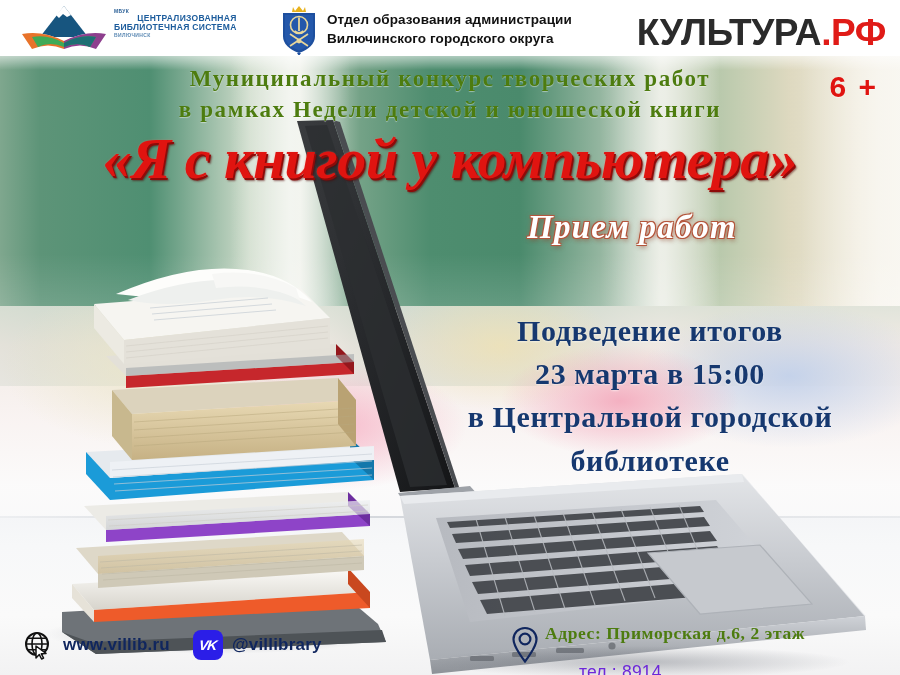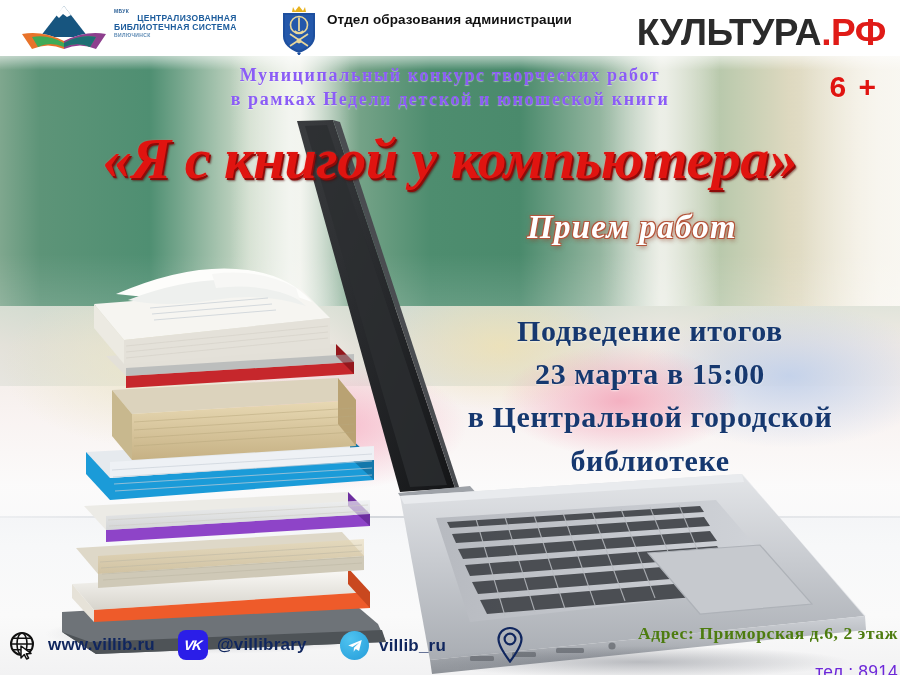--- a/index.html
+++ b/index.html
@@ -186,24 +186,24 @@
     z-index: 20;
   }
 
   .subtitle {
     position: absolute;
     left: 90px; top: 8px;
     width: 720px;
     text-align: center;
     font-family: "Liberation Serif", serif;
     font-weight: bold;
-    font-size: 18px;
+    font-size: 23px;
     line-height: 1.33;
     letter-spacing: 1.6px;
-    color: #8b5cf6;
+    color: #4d7c0f;
     text-shadow: 0 1px 1px rgba(255,255,255,.45);
   }
 
   .maintitle {
     position: absolute;
     left: 12px; top: 69px;
     width: 876px;
     text-align: center;
     font-family: "Liberation Serif", serif;
     font-style: italic;
@@ -260,24 +260,23 @@
     line-height: 1.44;
     color: #16386f;
     letter-spacing: .6px;
     text-shadow: 0 1px 2px rgba(255,255,255,.55);
   }
   .results span { display: block; }
 
   
   .footer {
     position: absolute;
-    left: 0; top: 563px;
+    left: 15px; top: 563px;
     width: 840px; height: 56px;
     z-index: 30;
-    text-align: right;
   }
   .footer-row {
     position: absolute;
     left: 0; top: 0; width: 900px; height: 56px;
   }
 
   .f-item { position: absolute; display: flex; align-items: center; }
 
   .f-text {
     font-family: "Liberation Sans", sans-serif;
@@ -366,20 +365,21 @@
       <path d="M8 12 H36 V33 Q36 42 22 47.5 Q8 42 8 33 Z" fill="#2458ab"></path>
       <circle cx="22" cy="22" r="8.5" fill="none" stroke="#e8d79a" stroke-width="1.6"></circle>
       <path d="M22 14.5 V28 M17.5 28 Q22 32 26.5 28" fill="none" stroke="#e8d79a" stroke-width="1.8"></path>
       <path d="M13 31 L31 43 M31 31 L13 43" stroke="#e8d79a" stroke-width="1.7"></path>
       <circle cx="22" cy="38" r="2.4" fill="#e8d79a"></circle>
       <path d="M20 50 H24 L22 53 Z" fill="#1d4f9e"></path>
     </svg>
 
     <div class="dept-text">
       <div>Отдел образования администрации</div>
+      <div>Вилючинского городского округа</div>
     </div>
 
     <div class="kultura"><span>КУЛЬТУРА</span><span class="rf">.РФ</span></div>
   </div>
 
   <div class="canvas">
 
     <div class="bg-green"></div>
     <div class="bg-green-streaks"></div>
     <div class="bg-pastel"></div>
@@ -586,28 +586,20 @@
           <span class="f-text" style="margin-left:10px;">www.villib.ru</span>
         </div>
 
         <div class="f-item" style="left:178px; top:11px;">
           <div class="vk-icon">
               <span>VK</span>
             </div>
           <span class="f-text" style="margin-left:9px;">@villibrary</span>
         </div>
 
-        <div class="f-item" style="left:340px; top:12px;">
-          <div class="tg-icon">
-            <svg viewBox="0 0 24 24" width="18" height="18">
-              <path d="M21 4 L3 11.4 L8.6 13.2 L17.8 7.2 L10.6 14.4 L10.2 19.6 L13 16 L17.4 18.8 Z" fill="#ffffff"></path>
-            </svg>
-          </div>
-          <span class="f-text" style="margin-left:10px;">villib_ru</span>
-        </div>
 
         <svg class="pin-icon" style="position:absolute; left:496px; top:7px;" viewBox="0 0 28 38">
           <path d="M14 2 C7.4 2 2.5 7 2.5 13.2 C2.5 21 14 35.5 14 35.5 C14 35.5 25.5 21 25.5 13.2 C25.5 7 20.6 2 14 2 Z" fill="none" stroke="#10265e" stroke-width="2.2"></path>
           <circle cx="14" cy="13" r="5.4" fill="none" stroke="#10265e" stroke-width="2.2"></circle>
         </svg>
 
         <div class="addr-block">
           <div class="addr-line1">Адрес: Приморская д.6, 2 этаж</div>
           <div class="addr-line2">тел.: 8914</div>
         </div>

